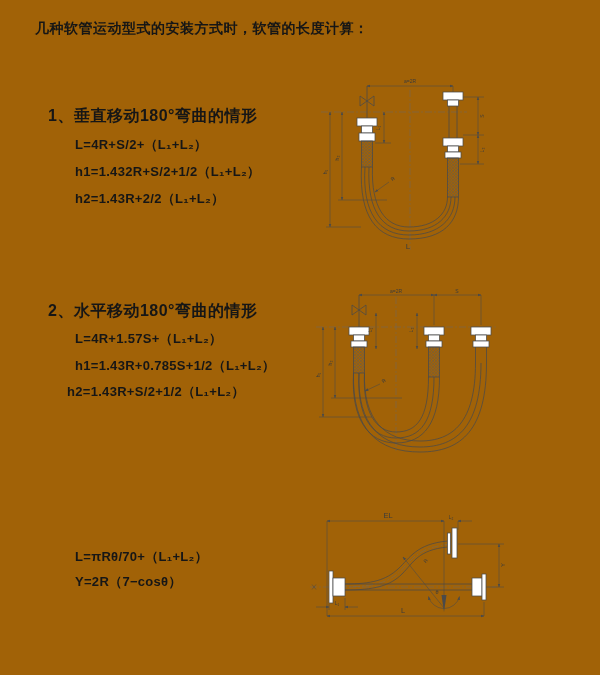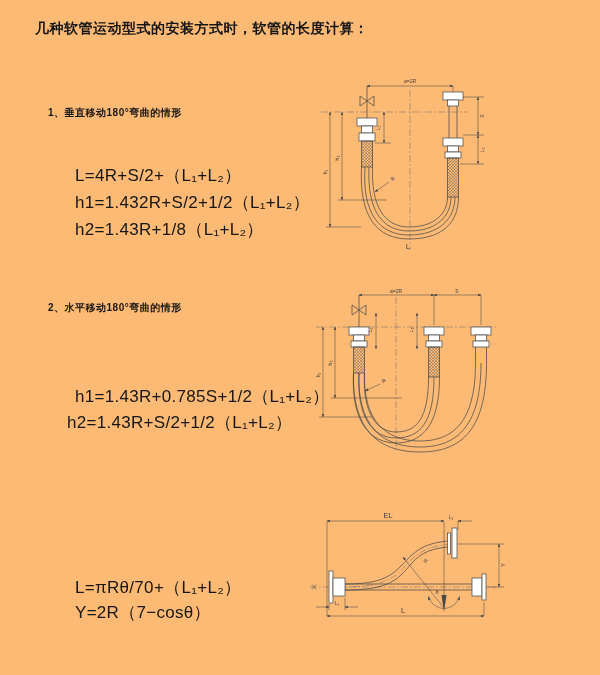--- a/index.html
+++ b/index.html
@@ -1,39 +1,39 @@
 <!DOCTYPE html>
 <html><head>
 <meta charset="utf-8">
 <style>
   html,body{margin:0;padding:0;background:#fff;}
-  .page{position:relative;width:600px;height:675px;background:#fdba74;overflow:hidden;
+  .page{position:relative;width:600px;height:675px;background:#a16207;overflow:hidden;
         font-family:"Liberation Sans","DejaVu Sans",sans-serif;color:#161616;}
   .doc-title{position:absolute;left:35px;top:20px;font-size:14px;font-weight:bold;letter-spacing:.5px;}
-  .sec-heading{position:absolute;font-size:10px;font-weight:bold;letter-spacing:.5px;}
-  .formula{position:absolute;font-size:17px;font-weight:400;letter-spacing:.3px;margin-top:28px;}
+  .sec-heading{position:absolute;font-size:16px;font-weight:bold;letter-spacing:.5px;}
+  .formula{position:absolute;font-size:13px;font-weight:700;letter-spacing:.3px;}
   svg{position:absolute;}
   svg .ln{stroke:#4a4a4a;stroke-width:.75;fill:none;}
   svg .thin{stroke:#4a4a4a;stroke-width:.55;fill:none;}
   svg .cl{stroke:#6a6a6a;stroke-width:.5;fill:none;stroke-dasharray:7 2.2 1.6 2.2;}
   svg .fit{stroke:#4a4a4a;stroke-width:.75;fill:#ffffff;}
   svg text{fill:#3c3c3c;font-family:"Liberation Sans","DejaVu Sans",sans-serif;}
   svg .dt{font-size:5px;}
 </style>
 </head>
 <body>
 
 <div class="page">
 
   <div class="doc-title">几种软管运动型式的安装方式时，软管的长度计算：</div>
 
   <div class="sec-heading" style="left:48px;top:106px">1、垂直移动180°弯曲的情形</div>
   <div class="formula" style="left:75px;top:136px">L=4R+S/2+（L₁+L₂）</div>
   <div class="formula" style="left:75px;top:163px">h1=1.432R+S/2+1/2（L₁+L₂）</div>
-  <div class="formula" style="left:75px;top:190px">h2=1.43R+1/8（L₁+L₂）</div>
+  <div class="formula" style="left:75px;top:190px">h2=1.43R+2/2（L₁+L₂）</div>
 
   <svg style="left:315px;top:72px" width="200" height="190" viewBox="0 0 200 190">
     <defs>
       <marker id="d1a" viewBox="0 0 10 10" refX="9" refY="5" markerWidth="7" markerHeight="7" orient="auto">
         <path d="M0,1.5 L10,5 L0,8.5 z" fill="#4a4a4a"></path>
         </marker>
       <marker id="d1b" viewBox="0 0 10 10" refX="1" refY="5" markerWidth="7" markerHeight="7" orient="auto">
         <path d="M10,1.5 L0,5 L10,8.5 z" fill="#4a4a4a"></path>
         </marker>
       <pattern id="br1" width="3" height="3" patternUnits="userSpaceOnUse">
@@ -115,20 +115,21 @@
 
     <g>
       <line class="thin" x1="74" y1="110" x2="60" y2="120" marker-end="url(#d1a)"></line>
       <text class="dt" transform="rotate(-40 79 108)" x="79" y="108" text-anchor="middle">R</text>
     </g>
 
     <text x="93" y="177" text-anchor="middle" font-size="8">L</text>
   </svg>
 
   <div class="sec-heading" style="left:48px;top:301px">2、水平移动180°弯曲的情形</div>
+  <div class="formula" style="left:75px;top:330px">L=4R+1.57S+（L₁+L₂）</div>
   <div class="formula" style="left:75px;top:357px">h1=1.43R+0.785S+1/2（L₁+L₂）</div>
   <div class="formula" style="left:67px;top:383px">h2=1.43R+S/2+1/2（L₁+L₂）</div>
 
   <svg style="left:310px;top:283px" width="200" height="175" viewBox="0 0 200 175">
     <defs>
       <marker id="d2a" viewBox="0 0 10 10" refX="9" refY="5" markerWidth="7" markerHeight="7" orient="auto">
         <path d="M0,1.5 L10,5 L0,8.5 z" fill="#4a4a4a"></path>
         </marker>
       <marker id="d2b" viewBox="0 0 10 10" refX="1" refY="5" markerWidth="7" markerHeight="7" orient="auto">
         <path d="M10,1.5 L0,5 L10,8.5 z" fill="#4a4a4a"></path>

